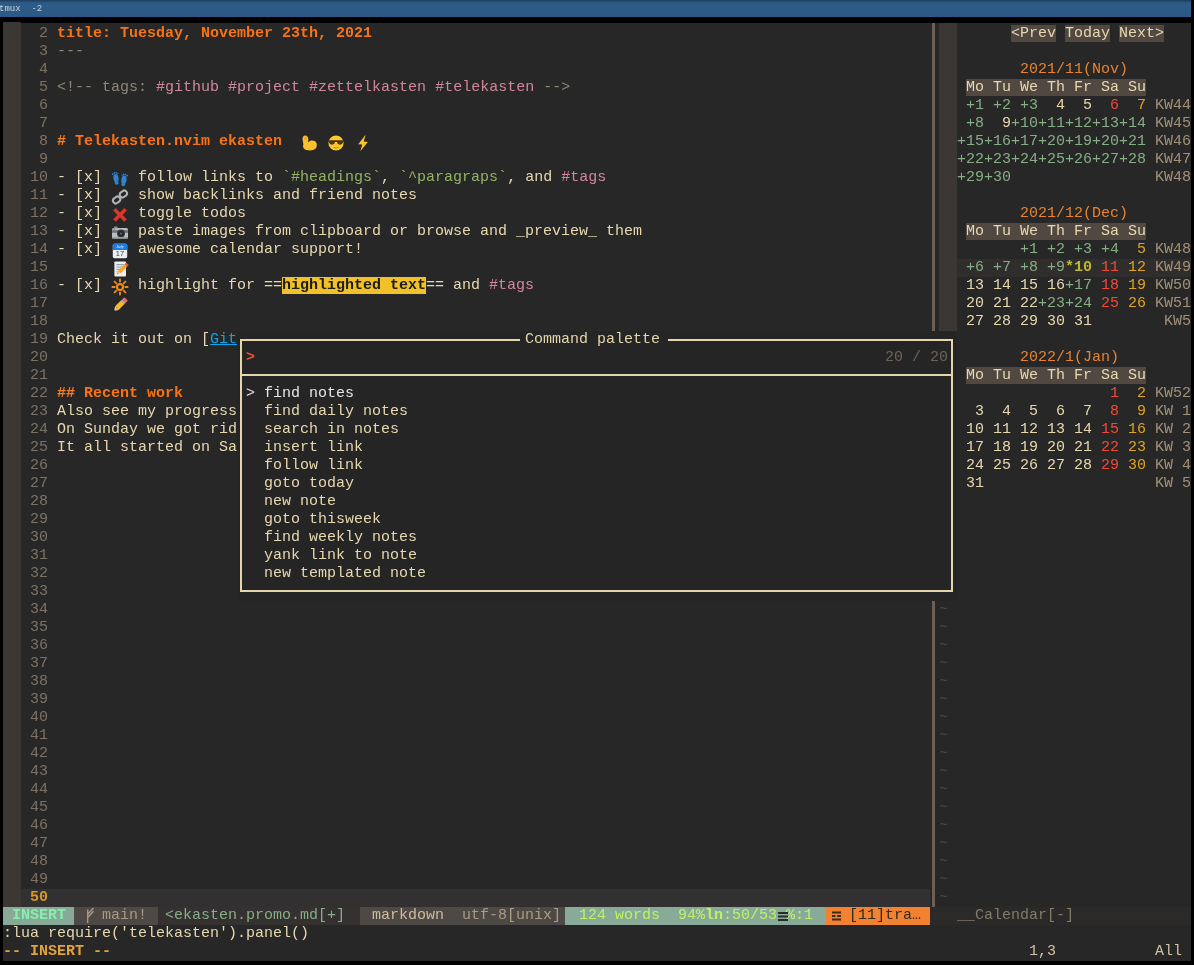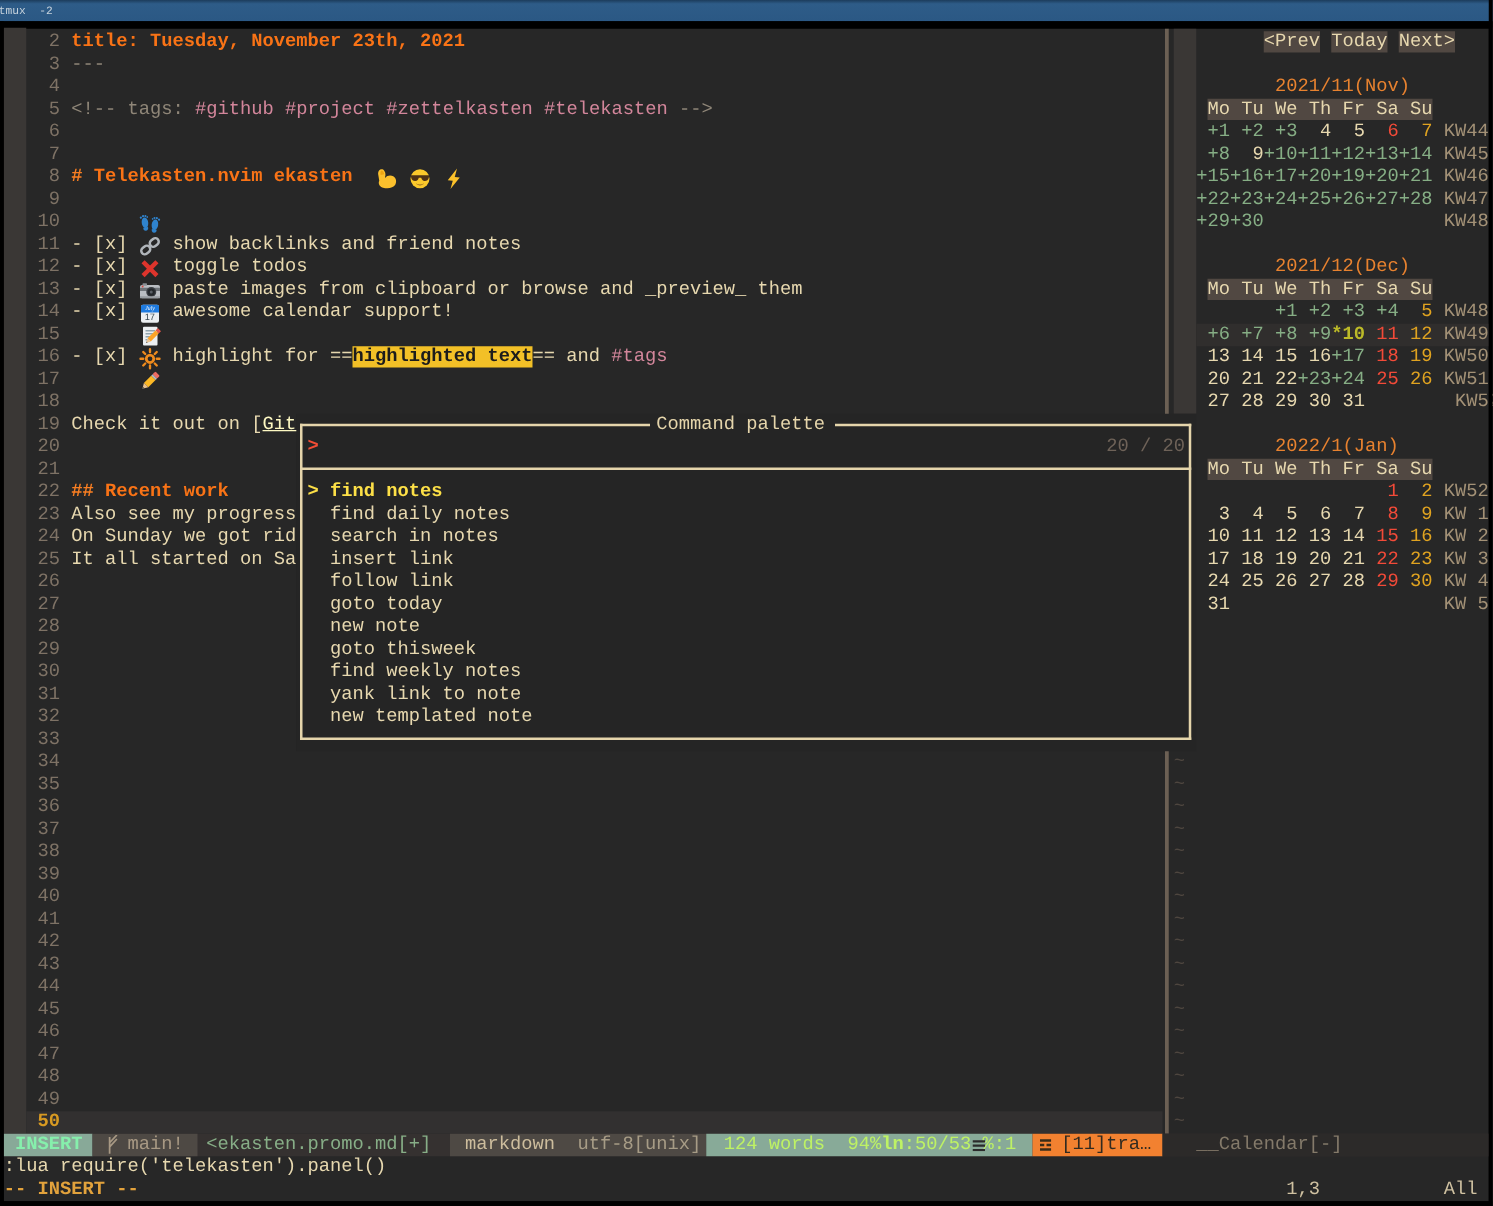--- a/index.html
+++ b/index.html
@@ -8,24 +8,24 @@
 .rect { position:absolute; }
 .fg  { color:#e7d8af; }
 .num { color:#7e7265; }
 .num50 { color:#d89a22; font-weight:bold; }
 .ttl { color:#f97316; font-weight:bold; }
 .gry { color:#8f8678; }
 .pnk { color:#d3869b; }
 .org { color:#f87e22; font-weight:bold; }
 .cod { color:#93b364; }
 .hlt { background:#f2c027; color:#1c1c1c; font-weight:bold; }
-.lnk { color:#fef9c3; text-decoration:underline;text-align:center; }
+.lnk { color:#0ea5e9; text-decoration:underline;text-align:center; }
 .red { color:#f24d35; font-weight:bold; }
 .cnt { color:#6e6258; }
-.sel { color:#fde047; font-weight:bold; }
+.sel { color:#e5e5e5; font-weight:normal; }
 .itm { color:#e7d8af; }
 .brd { color:#e5d5ab; }
 .calbtn { color:#e7d8af; background:#514842; }
 .corg { color:#e8822f; }
 .calhdr { color:#e7d8af; background:#514842; }
 .tel { color:#86ae85; }
 .cfg { color:#e7d8af; }
 .sat { color:#f24a38; }
 .sun { color:#e0a320; }
 .tdy { color:#bcba28; font-weight:bold; }
@@ -80,20 +80,21 @@
 <div class="t" style="left:57px;top:43px"><span class="gry">---</span></div>
 <div class="t" style="left:21px;top:61px"><span class="num">&nbsp;&nbsp;4</span></div>
 <div class="t" style="left:21px;top:79px"><span class="num">&nbsp;&nbsp;5</span></div>
 <div class="t" style="left:57px;top:79px"><span class="gry">&lt;!-- tags: </span><span class="pnk">#github</span> <span class="pnk">#project</span> <span class="pnk">#zettelkasten</span> <span class="pnk">#telekasten</span><span class="gry"> --&gt;</span></div>
 <div class="t" style="left:21px;top:115px"><span class="num">&nbsp;&nbsp;7</span></div>
 <div class="t" style="left:21px;top:97px"><span class="num">&nbsp;&nbsp;6</span></div>
 <div class="t" style="left:21px;top:133px"><span class="num">&nbsp;&nbsp;8</span></div>
 <div class="t" style="left:57px;top:133px"><span class="org">#</span> <span class="ttl">Telekasten.nvim ekasten</span></div>
 <div class="t" style="left:21px;top:151px"><span class="num">&nbsp;&nbsp;9</span></div>
 <div class="t" style="left:21px;top:169px"><span class="num">&nbsp;10</span></div>
+<div class="t" style="left:57px;top:169px"><span class="fg">- [x] &nbsp;&nbsp; follow links to </span><span class="cod">`#headings`</span><span class="fg">, </span><span class="cod">`^paragraps`</span><span class="fg">, and </span><span class="pnk">#tags</span></div>
 <div class="t" style="left:21px;top:187px"><span class="num">&nbsp;11</span></div>
 <div class="t" style="left:57px;top:187px"><span class="fg">- [x] &nbsp;&nbsp; show backlinks and friend notes</span></div>
 <div class="t" style="left:21px;top:205px"><span class="num">&nbsp;12</span></div>
 <div class="t" style="left:57px;top:205px"><span class="fg">- [x] &nbsp;&nbsp; toggle todos</span></div>
 <div class="t" style="left:21px;top:223px"><span class="num">&nbsp;13</span></div>
 <div class="t" style="left:57px;top:223px"><span class="fg">- [x] &nbsp;&nbsp; paste images from clipboard or browse and _preview_ them</span></div>
 <div class="t" style="left:21px;top:241px"><span class="num">&nbsp;14</span></div>
 <div class="t" style="left:57px;top:241px"><span class="fg">- [x] &nbsp;&nbsp; awesome calendar support!</span></div>
 <div class="t" style="left:21px;top:259px"><span class="num">&nbsp;15</span></div>
 <div class="t" style="left:21px;top:277px"><span class="num">&nbsp;16</span></div>

